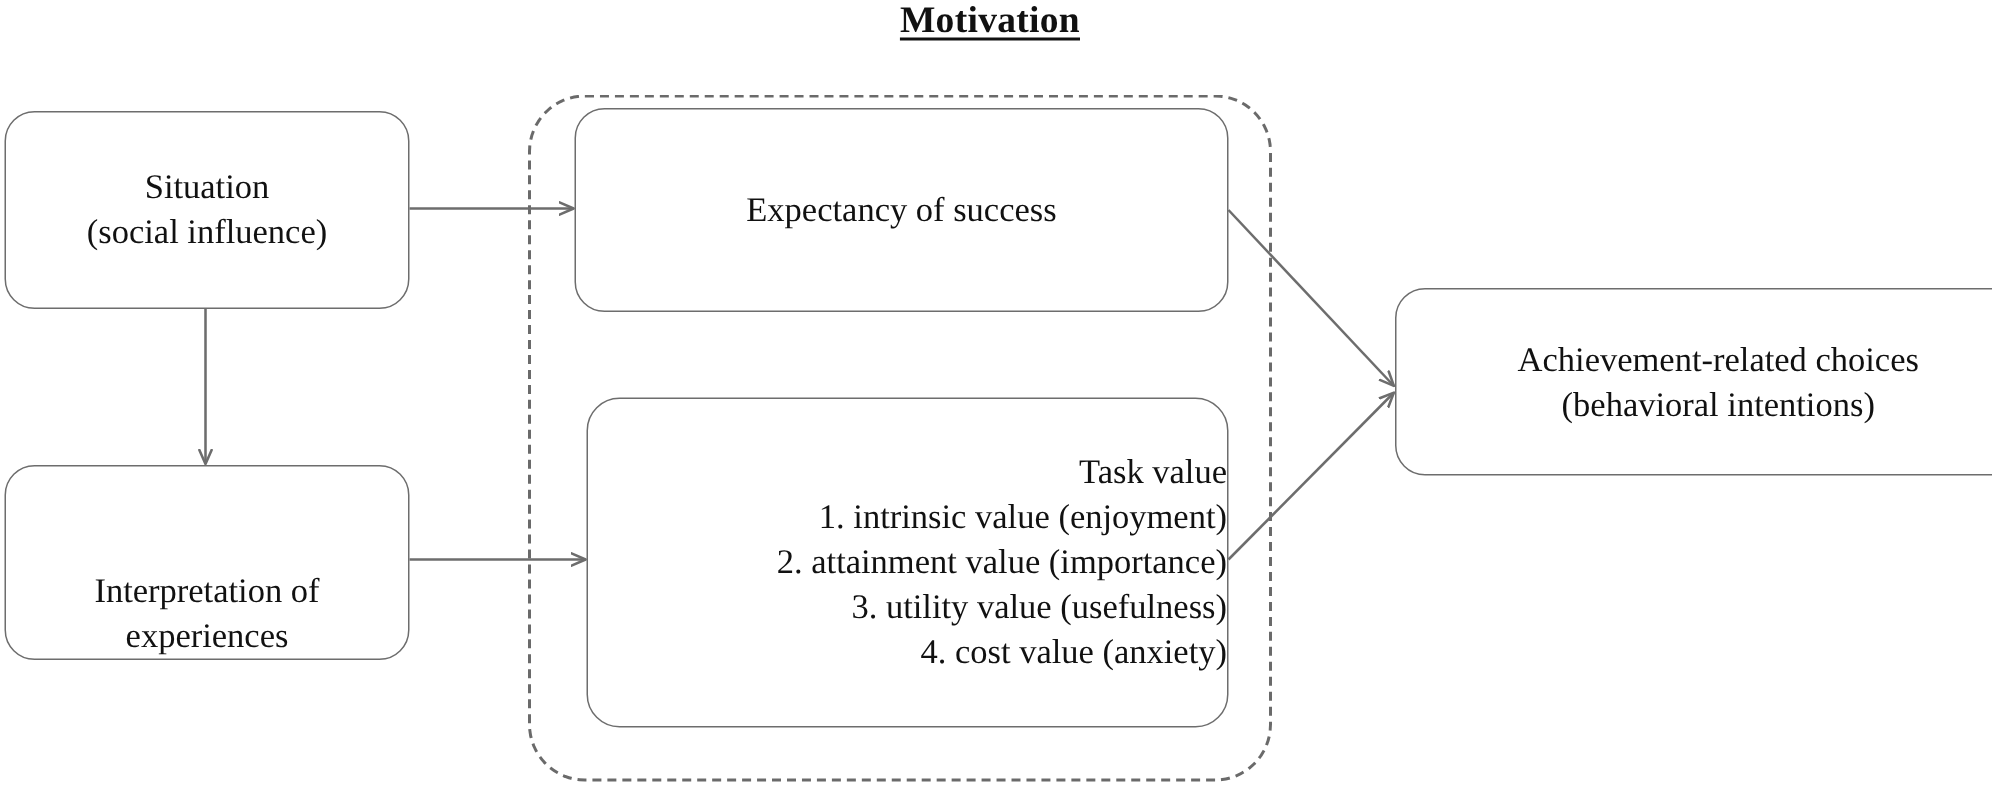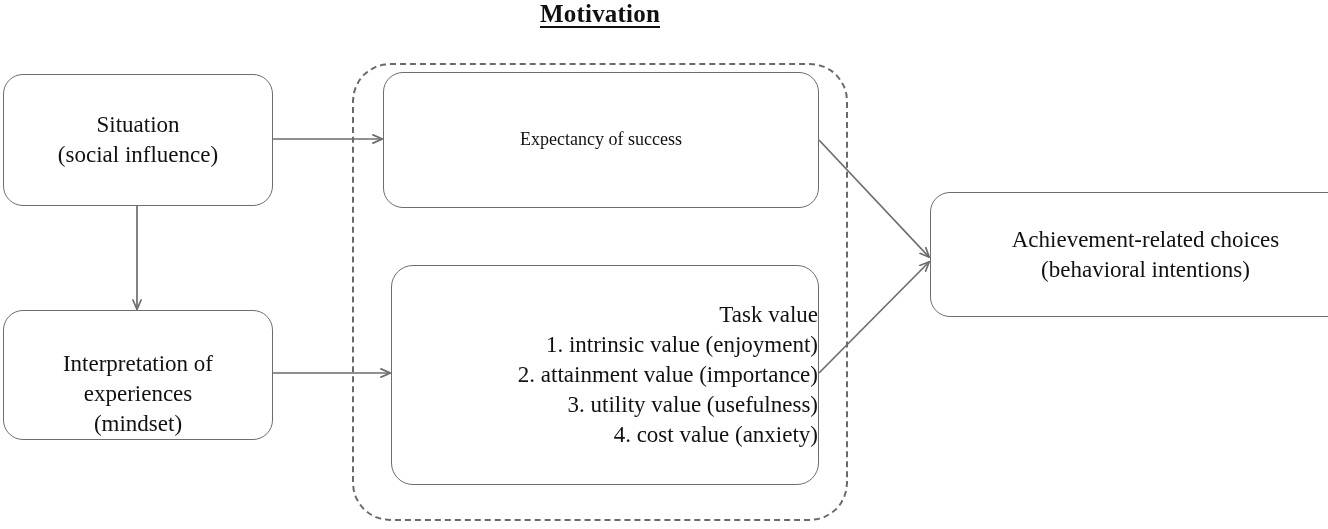--- a/index.html
+++ b/index.html
@@ -49,21 +49,21 @@
     border: 2px dashed #6a6a6a;
     border-radius: 38px;
     background: transparent;
     box-sizing: border-box;
   }
   #motivation-title {
     position: absolute;
     left: 480px;
     top: 0px;
     width: 240px;
-    text-align: center;
+    text-align: right;
     font-weight: bold;
     font-size: 25px;
     letter-spacing: 0.2px;
     text-decoration: underline;
     text-underline-offset: 4px;
     color: #111111;
   }
 
   
   #box-situation {
@@ -75,21 +75,21 @@
     left: 3px; top: 310px; width: 270px; height: 130px;
     border-radius: 20px;
     font-size: 23px;
     align-items: flex-end;
   }
 
   
   #box-expectancy {
     left: 383px; top: 72px; width: 436px; height: 136px;
     border-radius: 20px;
-    font-size: 18px;
+    font-size: 23px;
   }
   #box-taskvalue {
     left: 391px; top: 265px; width: 428px; height: 220px;
     border-radius: 22px;
     font-size: 23px;
     justify-content: flex-start;
     text-align: right;
   }
   #box-taskvalue .txt {
     padding-left: 18px;
@@ -134,21 +134,20 @@
     <div class="txt">
       <span class="line">Situation</span>
       <span class="line">(social influence)</span>
     </div>
   </div>
 
   <div class="node" id="box-interpretation">
     <div class="txt">
       <span class="line">Interpretation of</span>
       <span class="line">experiences</span>
-      <span class="line">(mindset)</span>
     </div>
   </div>
 
   <div class="node" id="box-expectancy">
     <div class="txt">
       <span class="line">Expectancy of success</span>
     </div>
   </div>
 
   <div class="node" id="box-taskvalue">

